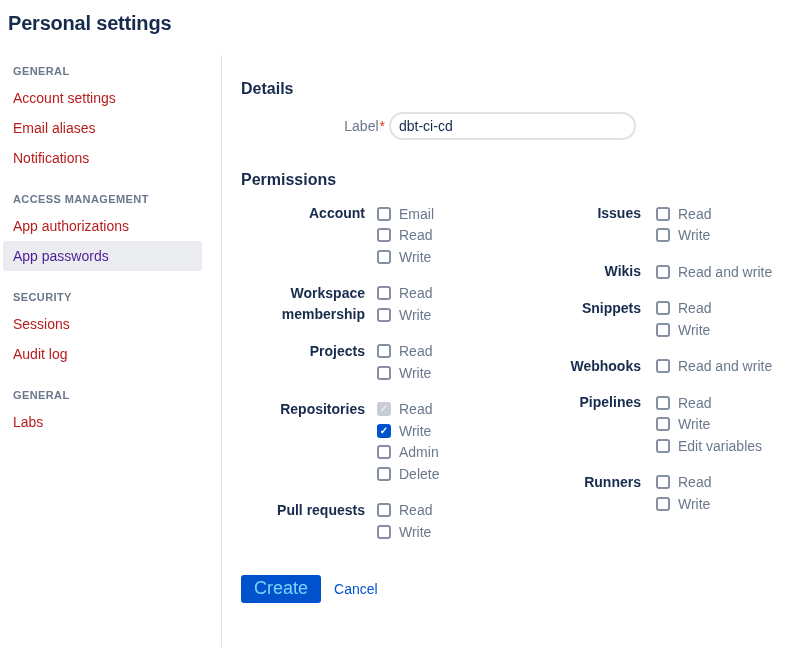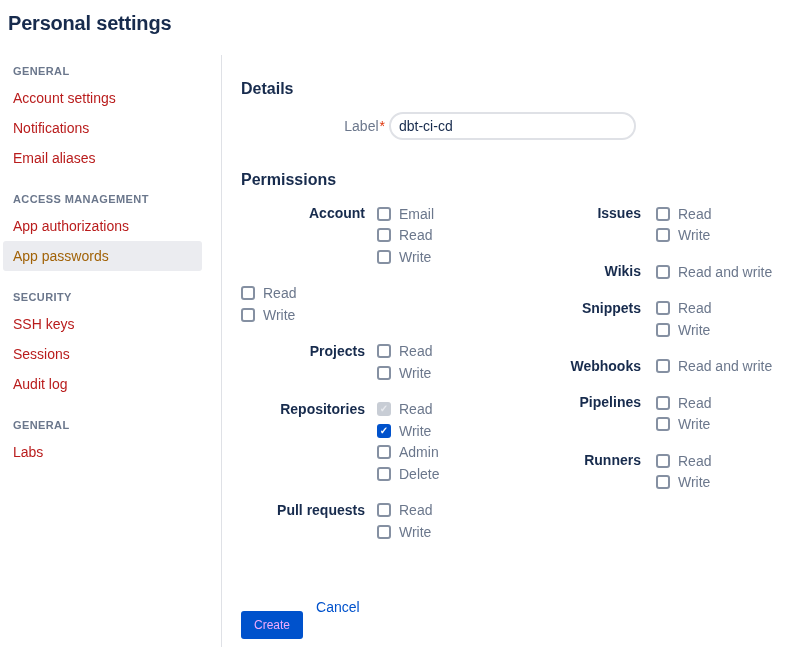--- a/index.html
+++ b/index.html
@@ -19,21 +19,21 @@
   .sidebar { width:222px; flex-shrink:0; border-right:1px solid #DFE1E6; padding-left:3px; }
   .sb-header {
     font-size:11px; font-weight:700; color:#6B778C; letter-spacing:0.4px;
     padding:8px 10px 4px; line-height:16px; margin-top:10px;
   }
   .sb-header:first-child { margin-top:0; }
   .sb-item {
     font-size:14px; color:#b91c1c; padding:6px 10px; line-height:18px;
     border-radius:3px; margin-right:19px; cursor:pointer; white-space:nowrap;
   }
-  .sb-item.active { background:#EBECF0; color:#a16207; }
+  .sb-item.active { background:#EBECF0; color:#4c1d95; }
 
   
   .main { flex:1; padding-left:19px; }
   h2.form-title { font-size:20px; font-weight:700; margin:2px 0 0; line-height:26px; }
   h3.section-heading { font-size:16px; font-weight:700; margin:24px 0 0; line-height:20px; }
   h3.perm-heading { margin-top:30px; }
 
   .field-row { display:flex; align-items:center; margin-top:13px; }
   .field-label {
     width:148px; padding-right:4px; text-align:right;
@@ -63,42 +63,41 @@
     border-radius:3px; background:#fff; display:flex;
     align-items:center; justify-content:center;
     font-size:10px; font-weight:700; line-height:1;
   }
   .cb.checked  { border:none; background:#0052CC; color:#ffffff; }
   .cb.disabled { border:none; background:#C8CDD5; color:#E9EBEF; cursor:default; }
   .cb-label { font-size:14px; color:#6B778C; line-height:20px; white-space:nowrap; }
 
   .actions { display:flex; align-items:center; margin-top:32px; }
   .btn-primary {
-    background:#0052CC; color:#f0abfc; border:none; border-radius:3px;
+    background:#0052CC; color:#7dd3fc; border:none; border-radius:3px;
     height:28px; padding:0 13px; font-family:"Liberation Sans", sans-serif;
-    font-size:12px; cursor:pointer;margin-top:36px;
+    font-size:18px; cursor:pointer;
   }
   .link { color:#0052CC; font-size:14px; margin-left:13px; cursor:pointer; text-decoration:none; }
 </style>
 </head>
 <body>
 
 <h1 class="page-title">Personal settings</h1>
 
 <div class="layout">
   <nav class="sidebar" id="sidebar">
       <div class="sb-header">GENERAL</div>
       <div class="sb-item">Account settings</div>
+      <div class="sb-item">Email aliases</div>
       <div class="sb-item">Notifications</div>
-      <div class="sb-item">Email aliases</div>
       <div class="sb-header">ACCESS MANAGEMENT</div>
       <div class="sb-item">App authorizations</div>
       <div class="sb-item active">App passwords</div>
       <div class="sb-header">SECURITY</div>
-      <div class="sb-item">SSH keys</div>
       <div class="sb-item">Sessions</div>
       <div class="sb-item">Audit log</div>
       <div class="sb-header">GENERAL</div>
       <div class="sb-item">Labs</div>
     </nav>
 
   <main class="main">
 
     <h3 class="section-heading">Details</h3>
 
@@ -122,20 +121,21 @@
                 <span class="cb"></span>
                 <span class="cb-label">Read</span>
               </label>
               <label class="cb-row">
                 <span class="cb"></span>
                 <span class="cb-label">Write</span>
               </label>
             </div>
           </div>
           <div class="perm-group">
+            <div class="group-label">Workspace membership</div>
             <div class="cb-stack">
               <label class="cb-row">
                 <span class="cb"></span>
                 <span class="cb-label">Read</span>
               </label>
               <label class="cb-row">
                 <span class="cb"></span>
                 <span class="cb-label">Write</span>
               </label>
             </div>
@@ -236,20 +236,24 @@
           <div class="perm-group">
             <div class="group-label">Pipelines</div>
             <div class="cb-stack">
               <label class="cb-row">
                 <span class="cb"></span>
                 <span class="cb-label">Read</span>
               </label>
               <label class="cb-row">
                 <span class="cb"></span>
                 <span class="cb-label">Write</span>
+              </label>
+              <label class="cb-row">
+                <span class="cb"></span>
+                <span class="cb-label">Edit variables</span>
               </label>
             </div>
           </div>
           <div class="perm-group">
             <div class="group-label">Runners</div>
             <div class="cb-stack">
               <label class="cb-row">
                 <span class="cb"></span>
                 <span class="cb-label">Read</span>
               </label>

